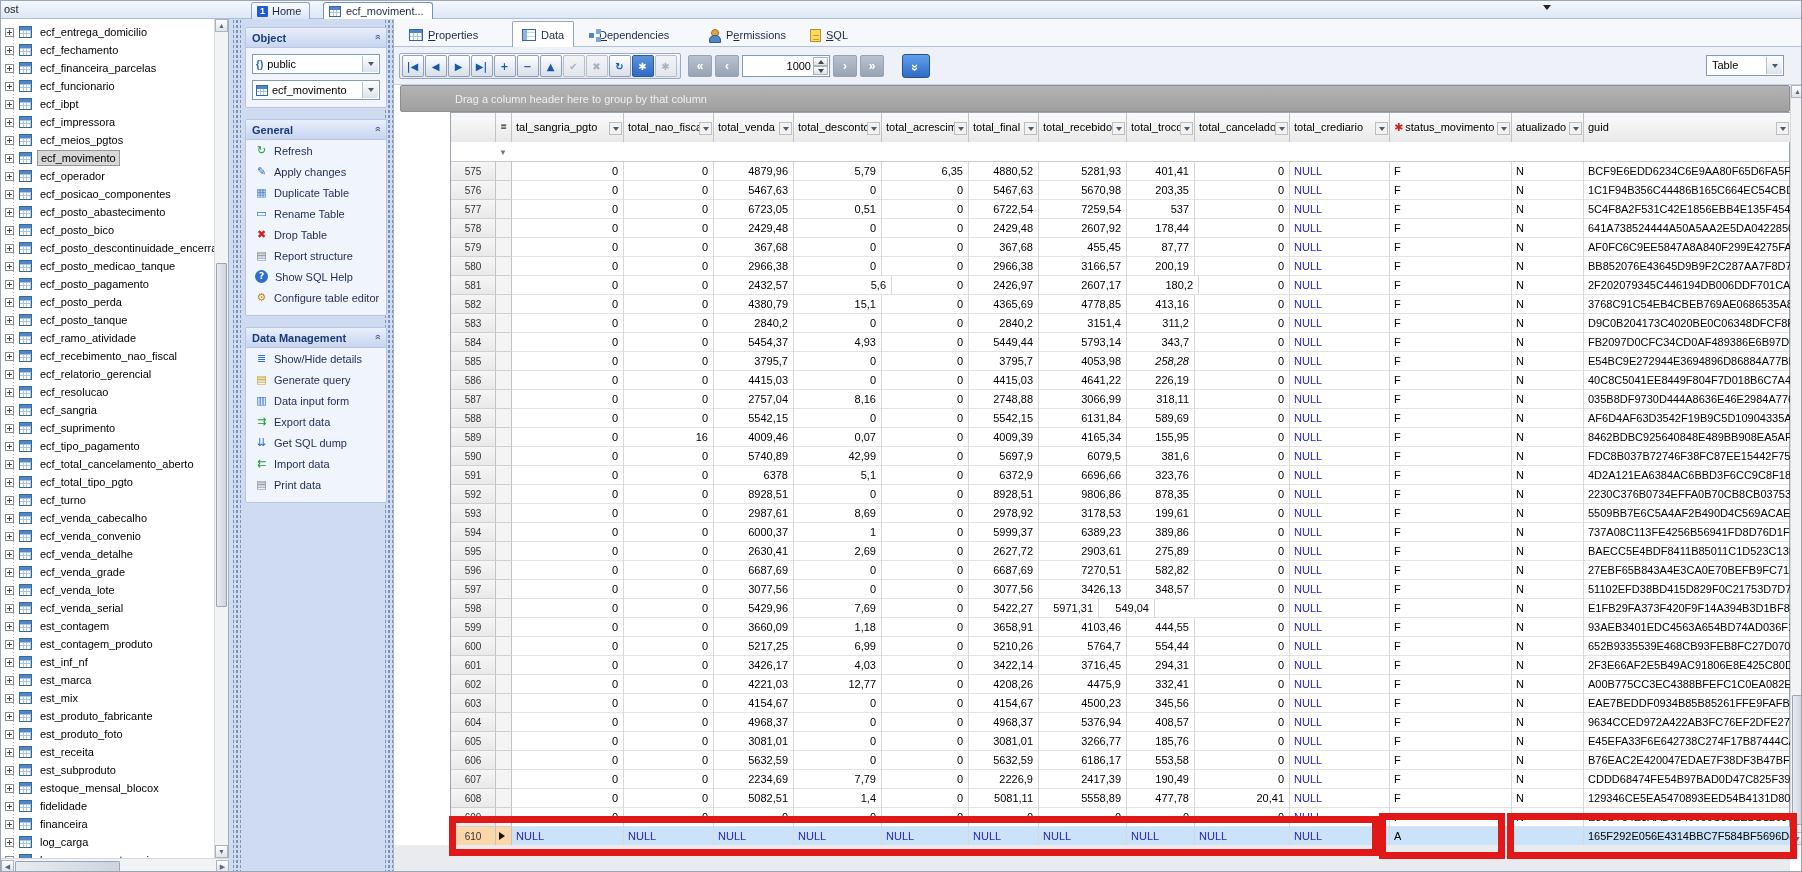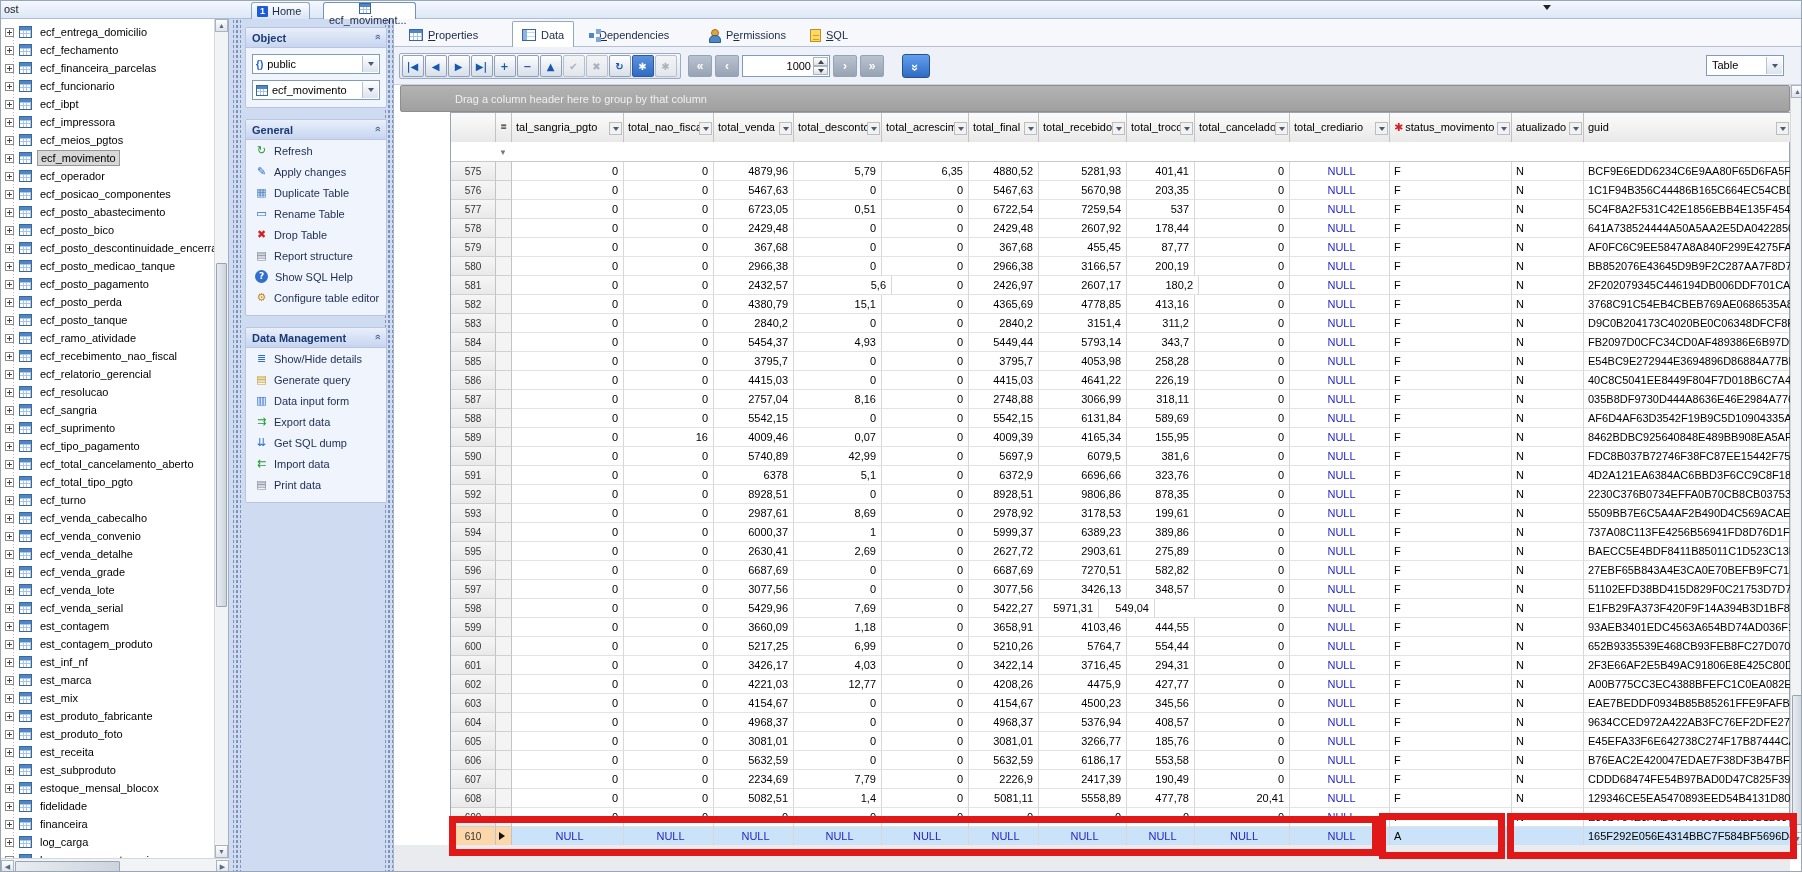--- a/index.html
+++ b/index.html
@@ -138,21 +138,21 @@
     display:flex; align-items:center; justify-content:center; cursor:pointer;}
   #gfilter { position:relative; height:20px; background:#fff; border-bottom:1px solid #c9c9c9; cursor:pointer;}
   #filter-hint { position:absolute; left:0; right:0; top:3px; text-align:center; font-size:11px; color:#9aa8ba;}
   #funnel { position:absolute; left:48px; top:6px; font-size:8px; color:#777;}
   #grows { position:relative; }
   .grow { position:relative; height:19px; border-bottom:1px solid #e3e3e3; }
   .gcell { position:absolute; top:0; height:19px; border-right:1px solid #d8d8d8; font-size:11px; color:#000;
     white-space:nowrap; overflow:hidden; padding-top:3px; cursor:default;}
   .gcell.num { text-align:right; padding-right:5px; }
   .gcell.txt { text-align:left; padding-left:4px; }
-  .gcell.nullv { text-align:center; padding-left:4px; color:#2525c8; }
+  .gcell.nullv { text-align:left; padding-left:4px; color:#2525c8; }
   .rowhdr { position:absolute; left:0; top:0; width:45px; height:19px; background:linear-gradient(#f6f6f6,#e9e9e9);
     border-right:1px solid #c3c3c3; border-bottom:1px solid #d0d0d0; font-size:10px; color:#333;
     text-align:center; padding-top:4px; cursor:pointer;}
   .indcell { position:absolute; left:45px; top:0; width:16px; height:19px; border-right:1px solid #c3c3c3;
     background:#f4f4f4; border-bottom:1px solid #d0d0d0;}
   .grow.selrow .gcell { background:#cbe3f8; }
   .grow.selrow .rowhdr { background:#fbd7a9; }
   .grow.selrow .indcell { background:#fbd7a9; }
   .rowmark { position:absolute; left:3px; top:5px; width:0; height:0;
     border-top:4px solid transparent; border-bottom:4px solid transparent; border-left:6px solid #111;}
@@ -175,21 +175,21 @@
 <body>
 
 <div id="app">
 
   <div class="abs" id="topstrip">
     <div class="abs" id="explorer-caption">ost</div>
     <div class="abs wtab" style="left:250px;">
       <span class="badge1">1</span>
       <span>Home</span>
     </div>
-    <div class="abs wtab active" style="left:322px;flex-direction:column;">
+    <div class="abs wtab active" style="left:322px;">
       <span class="tblico" style="width:12px;height:11px;"></span>
       <span>ecf_moviment...</span>
     </div>
     <div class="abs" id="tabbar-drop">
         <div class="tri"></div>
       </div>
   </div>
 
   <div class="abs" id="treepanel">
     <div class="abs treeline"></div>
@@ -833,21 +833,21 @@
           <div class="grow">
             <div class="rowhdr">585</div>
             <div class="indcell"></div>
             <div class="gcell num" style="left: 61px; width: 112px;">0</div>
             <div class="gcell num" style="left: 173px; width: 90px;">0</div>
             <div class="gcell num" style="left: 263px; width: 80px;">3795,7</div>
             <div class="gcell num" style="left: 343px; width: 88px;">0</div>
             <div class="gcell num" style="left: 431px; width: 87px;">0</div>
             <div class="gcell num" style="left: 518px; width: 70px;">3795,7</div>
             <div class="gcell num" style="left: 588px; width: 88px;">4053,98</div>
-            <div class="gcell num" style="left: 676px; width: 68px;">258,28</div>
+            <div class="gcell num" style="left: 676px; width: 68px; font-style: italic;">258,28</div>
             <div class="gcell num" style="left: 744px; width: 95px;">0</div>
             <div class="gcell nullv" style="left: 839px; width: 100px;">NULL</div>
             <div class="gcell txt" style="left: 939px; width: 122px;">F</div>
             <div class="gcell txt" style="left: 1061px; width: 72px;">N</div>
             <div class="gcell txt" style="left: 1133px; width: 207px;">E54BC9E272944E3694896D86884A77BE</div>
           </div>
           <div class="grow">
             <div class="rowhdr">586</div>
             <div class="indcell"></div>
             <div class="gcell num" style="left: 61px; width: 112px;">0</div>
@@ -1122,21 +1122,21 @@
           <div class="grow">
             <div class="rowhdr">602</div>
             <div class="indcell"></div>
             <div class="gcell num" style="left: 61px; width: 112px;">0</div>
             <div class="gcell num" style="left: 173px; width: 90px;">0</div>
             <div class="gcell num" style="left: 263px; width: 80px;">4221,03</div>
             <div class="gcell num" style="left: 343px; width: 88px;">12,77</div>
             <div class="gcell num" style="left: 431px; width: 87px;">0</div>
             <div class="gcell num" style="left: 518px; width: 70px;">4208,26</div>
             <div class="gcell num" style="left: 588px; width: 88px;">4475,9</div>
-            <div class="gcell num" style="left: 676px; width: 68px;">427,77</div>
+            <div class="gcell num" style="left: 676px; width: 68px;">332,41</div>
             <div class="gcell num" style="left: 744px; width: 95px;">0</div>
             <div class="gcell nullv" style="left: 839px; width: 100px;">NULL</div>
             <div class="gcell txt" style="left: 939px; width: 122px;">F</div>
             <div class="gcell txt" style="left: 1061px; width: 72px;">N</div>
             <div class="gcell txt" style="left: 1133px; width: 207px;">A00B775CC3EC4388BFEFC1C0EA082EDC</div>
           </div>
           <div class="grow">
             <div class="rowhdr">603</div>
             <div class="indcell"></div>
             <div class="gcell num" style="left: 61px; width: 112px;">0</div>

